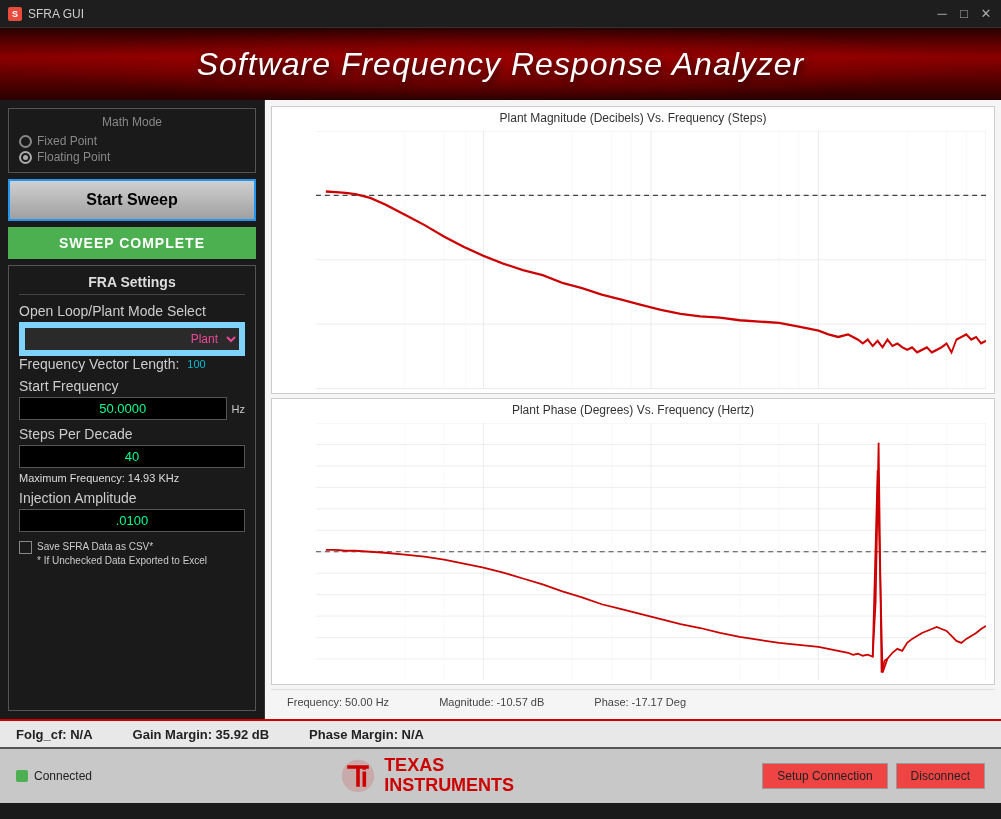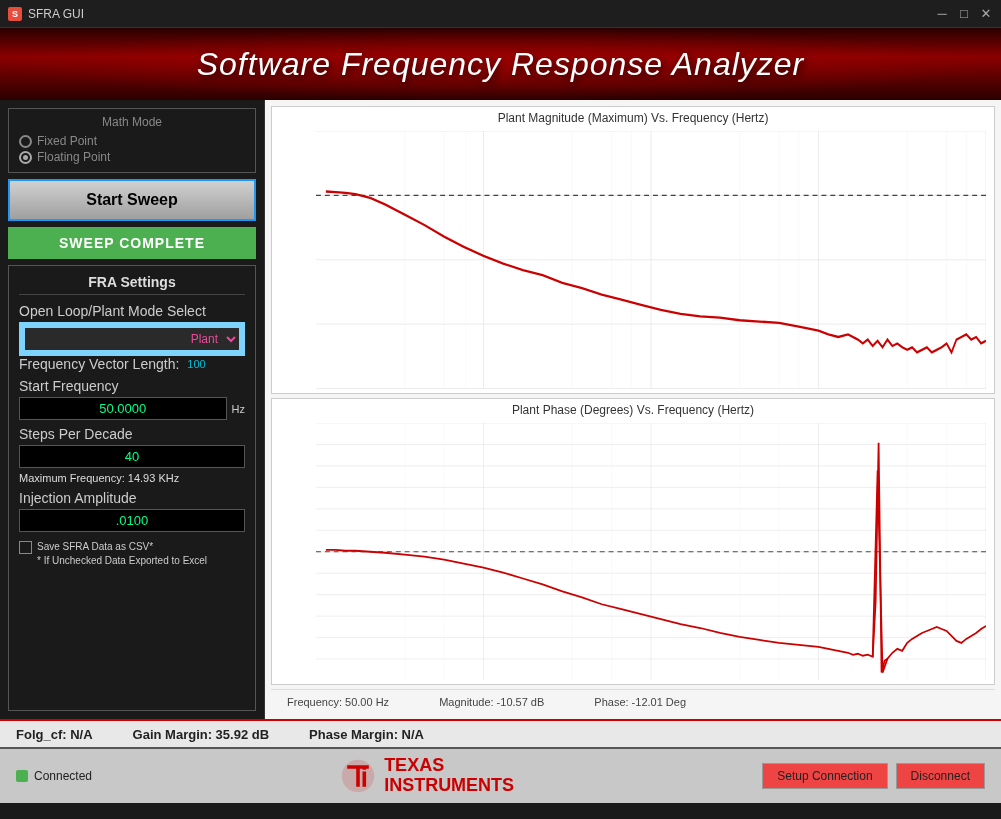--- a/index.html
+++ b/index.html
@@ -449,21 +449,21 @@
           <div>Save SFRA Data as CSV*</div>
           <div>* If Unchecked Data Exported to Excel</div>
         </div>
       </div>
     </div>
   </div>
 
   <div class="chart-area">
 
     <div class="chart-container">
-      <div class="chart-title">Plant Magnitude (Maximum) Vs. Frequency (Hertz)</div>
+      <div class="chart-title">Plant Magnitude (Decibels) Vs. Frequency (Steps)</div>
       <div class="chart-inner">
         <svg class="chart-svg" viewBox="0 0 680 200" preserveAspectRatio="none">
 
           <line x1="0" y1="0" x2="680" y2="0" stroke="#ddd" stroke-width="0.5"></line>
           <line x1="0" y1="50" x2="680" y2="50" stroke="#ddd" stroke-width="0.5"></line>
           <line x1="0" y1="100" x2="680" y2="100" stroke="#ddd" stroke-width="0.5"></line>
           <line x1="0" y1="150" x2="680" y2="150" stroke="#ddd" stroke-width="0.5"></line>
           <line x1="0" y1="200" x2="680" y2="200" stroke="#ddd" stroke-width="0.5"></line>
 
           <line x1="170" y1="0" x2="170" y2="200" stroke="#ddd" stroke-width="0.5"></line>
@@ -560,21 +560,21 @@
 
           <polyline points="
             565,236 568,180 571,20 574,252 577,240 580,238" fill="none" stroke="#cc0000" stroke-width="1.8"></polyline>
         </svg>
       </div>
     </div>
 
     <div class="info-bar">
       <span class="info-item">Frequency: 50.00 Hz</span>
       <span class="info-item">Magnitude: -10.57 dB</span>
-      <span class="info-item">Phase: -12.01 Deg</span>
+      <span class="info-item">Phase: -17.17 Deg</span>
     </div>
 
   </div>
 </div>
 
 <div class="status-bar">
   <span class="status-item">
     <span class="label">Folg_cf: N/A</span>
   </span>
   <span class="status-item">

